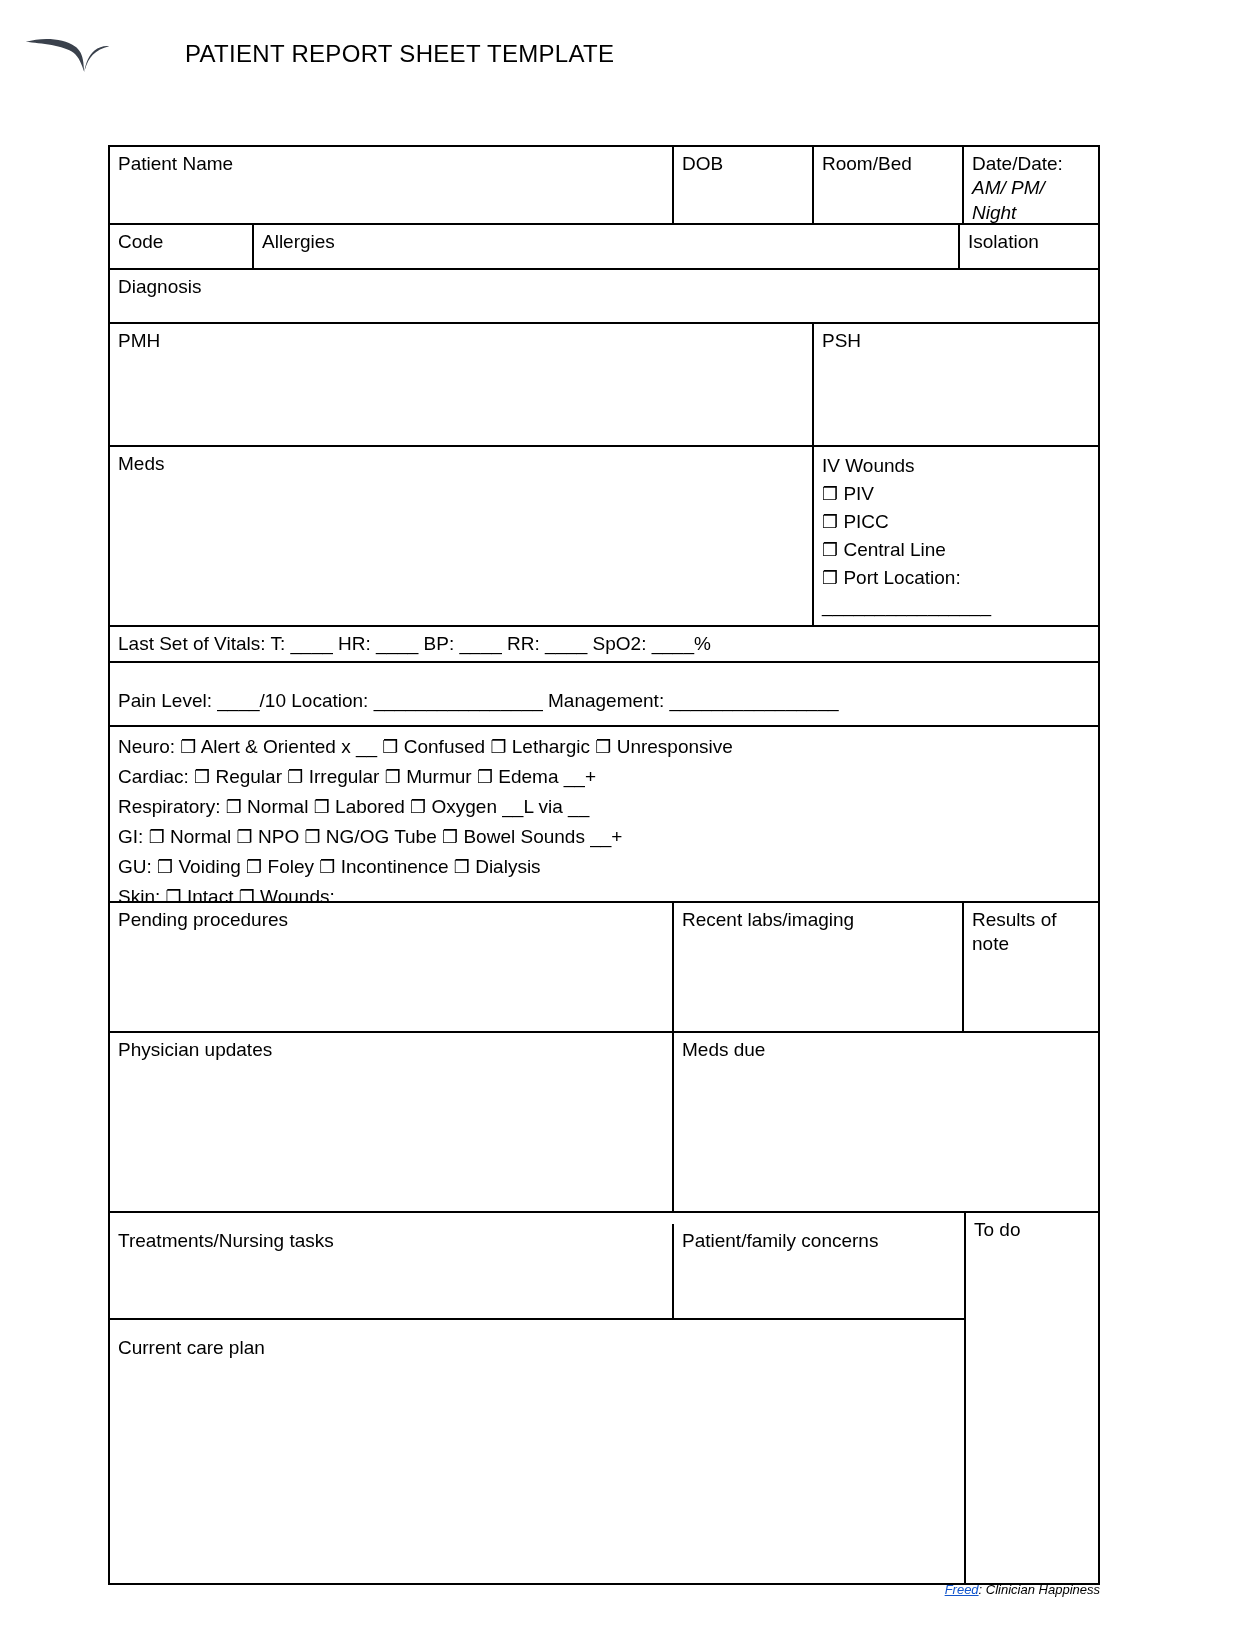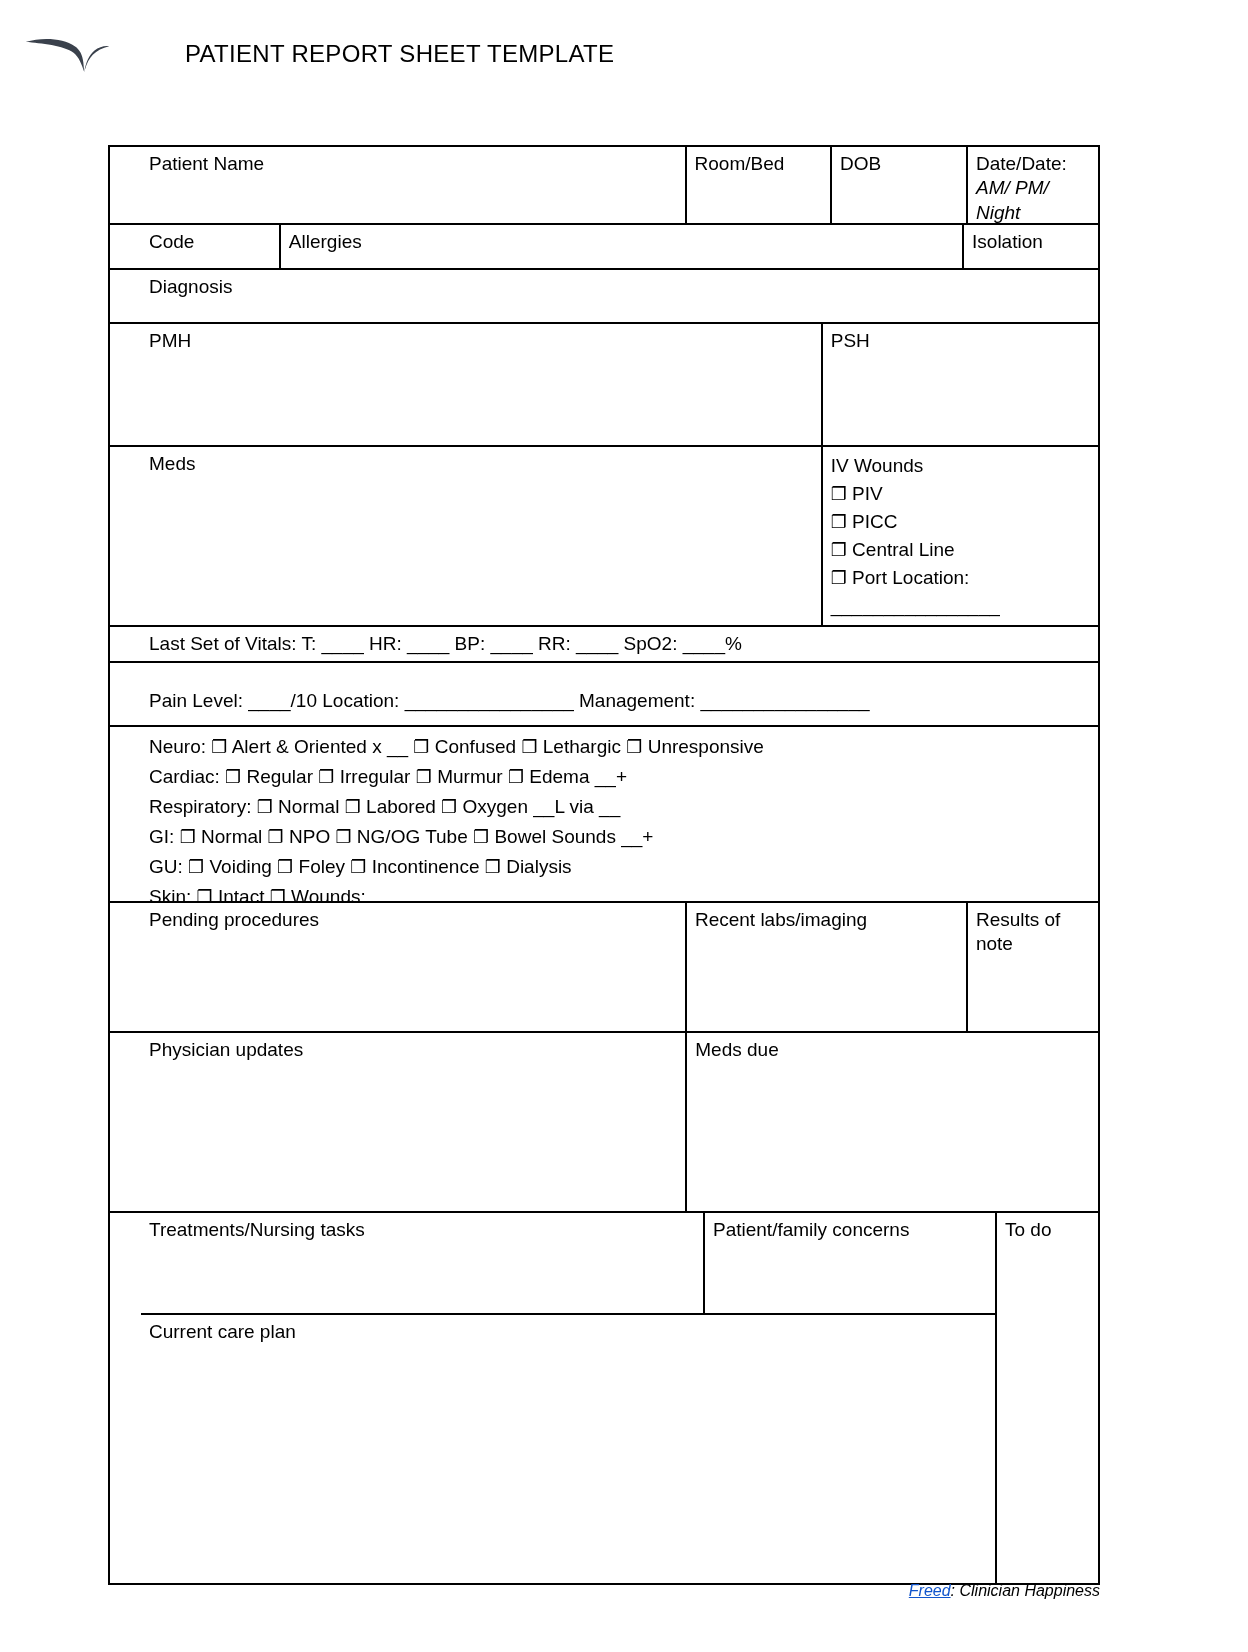--- a/index.html
+++ b/index.html
@@ -11,59 +11,59 @@
   .logo { position:absolute; left:24px; top:24px; width:86px; height:52px; }
   .page-title {
     position:absolute; left:140px; top:40px;
     font-size:24px; font-weight:normal; letter-spacing:0.3px;margin-left:45px;
   }
   .sheet {
     position:absolute; left:108px; top:145px; width:992px;
     border:2px solid #000; box-sizing:border-box;
     font-size:19px;
   }
-  .row { display:flex; border-bottom:2px solid #000; box-sizing:border-box;padding-left:31px; }
+  .row { display:flex; border-bottom:2px solid #000; box-sizing:border-box; }
   .row.last { border-bottom:none; }
   .cell {
     box-sizing:border-box; border-right:2px solid #000;
     padding:5px 8px; line-height:1.28; overflow:hidden;
   }
   .cell:last-child { border-right:none; }
   .subcol { display:flex; flex-direction:column; box-sizing:border-box; }
-  .subrow { display:flex; box-sizing:border-box; border-bottom:2px solid #000; }
+  .subrow { display:flex; box-sizing:border-box; border-bottom:2px solid #000;margin-top:11px; }
   .subrow.last { border-bottom:none; }
   .todo-cell { border-left:2px solid #000; border-right:none; }
   .italic { font-style:italic; }
   .pain-cell { padding-top:26px; }
   .as-line { line-height:29px; white-space:nowrap; }
   .opt-line { line-height:28px; }
   .cb { font-size:18px; }
   .footer {
     position:absolute; top:1582px; right:148px;
-    font-style:italic; font-size:16px; white-space:nowrap;
+    font-style:italic; font-size:13px; white-space:nowrap;
   }
   .footer a { text-decoration:underline; cursor:pointer; }
 </style>
 </head>
 <body>
 
 <svg class="logo" viewBox="0 0 100 55" xmlns="http://www.w3.org/2000/svg">
   <path id="logo-path" d="M2 18 C 22 12, 46 14, 59 23 C 65 27, 68 33, 69 42 L 70 53
        C 72 41, 76 33, 82 28 C 87 24, 94 22, 99 23
        C 91 25, 85 28, 80 33 C 76 37, 73 43, 71 50 L 70 53
        C 67 44, 64 36, 58 31 C 46 22, 20 20, 2 18 Z" fill="#3a414c"></path>
 </svg>
 <div class="page-title">PATIENT REPORT SHEET TEMPLATE</div>
 
 <div class="sheet">
 
   <div class="row" style="height:78px">
     <div class="cell" style="width:564px">Patient Name</div>
+    <div class="cell" style="width:140px">DOB</div>
     <div class="cell" style="width:150px">Room/Bed</div>
-    <div class="cell" style="width:140px">DOB</div>
     <div class="cell" style="width:134px"><span>Date/Date: </span><span class="italic">AM/ PM/ Night</span></div>
   </div>
 
   <div class="row" style="height:45px">
     <div class="cell" style="width:144px">Code</div>
     <div class="cell" style="width:706px">Allergies</div>
     <div class="cell" style="width:138px">Isolation</div>
   </div>
 
   <div class="row" style="height:54px">

